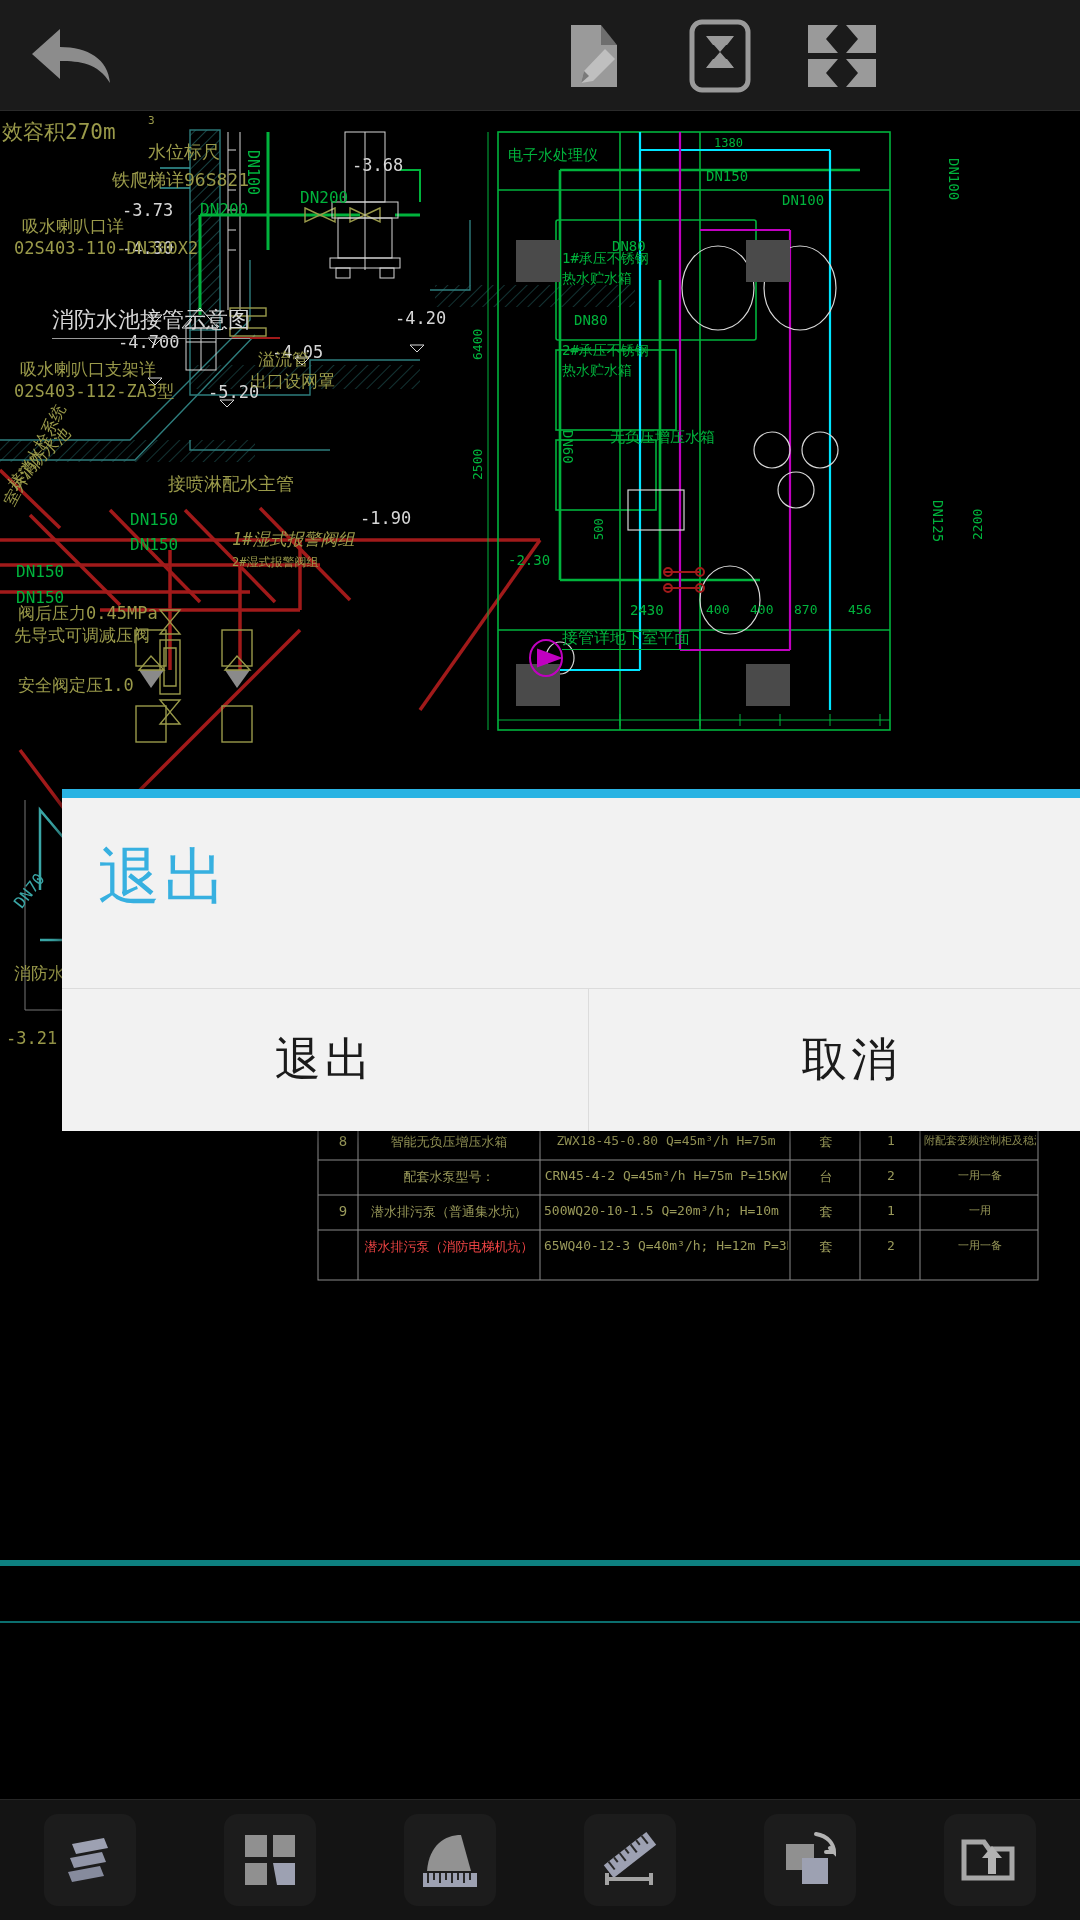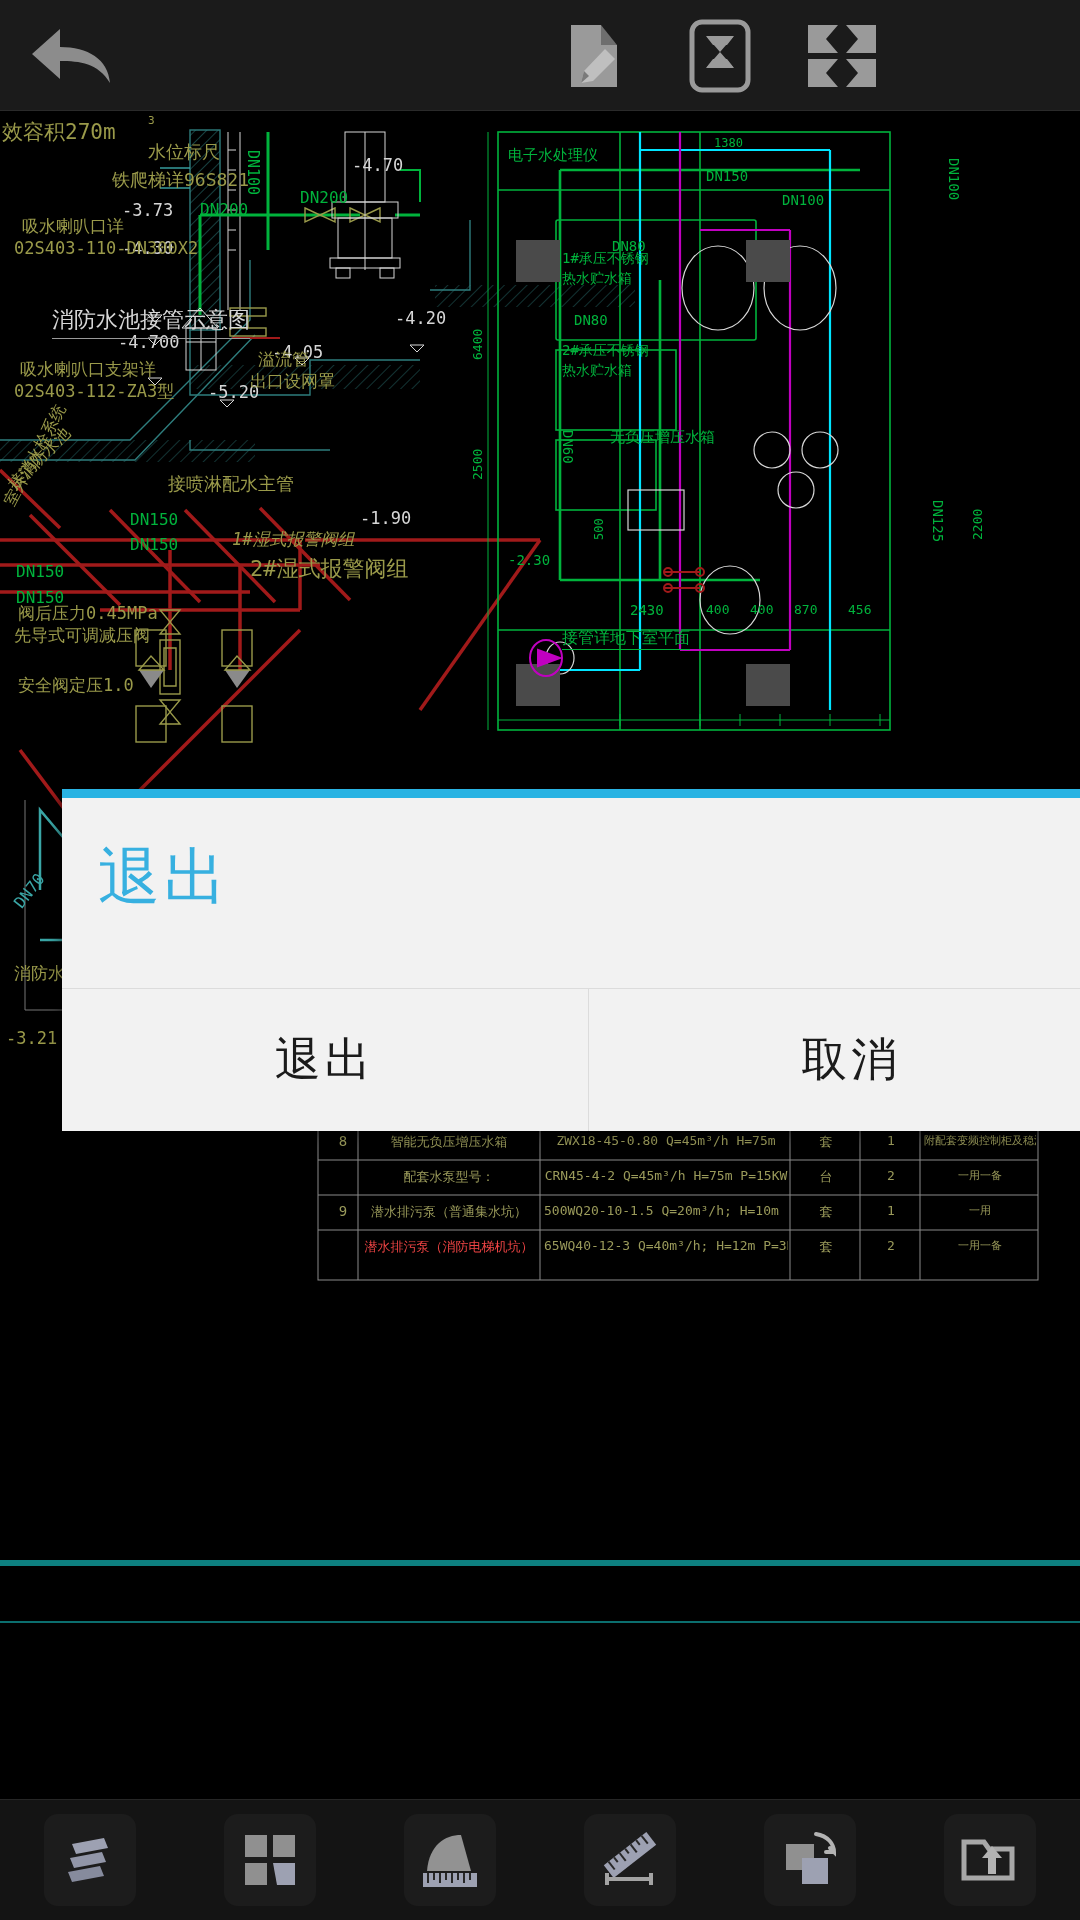--- a/index.html
+++ b/index.html
@@ -288,30 +288,30 @@
     <div class="t gy" style="left:20px;top:248px;font-size:17px;">吸水喇叭口支架详</div>
     <div class="t gy" style="left:14px;top:270px;font-size:17px;">02S403-112-ZA3型</div>
     <div class="t wh" style="left:208px;top:272px;font-size:17px;">-5.20</div>
     <div class="t gn" style="left:200px;top:90px;font-size:16px;">DN200</div>
     <div class="t gn" style="left:262px;top:40px;font-size:15px;transform:rotate(90deg);transform-origin:left top;">DN100</div>
     <div class="t gn" style="left:300px;top:78px;font-size:16px;">DN200</div>
     <div class="t wh" style="left:272px;top:232px;font-size:17px;">-4.05</div>
     <div class="t wh" style="left:395px;top:198px;font-size:17px;">-4.20</div>
     <div class="t gy" style="left:258px;top:238px;font-size:17px;">溢流管</div>
     <div class="t gy" style="left:250px;top:260px;font-size:17px;">出口设网罩</div>
-    <div class="t wh" style="left:352px;top:45px;font-size:17px;">-4.70</div>
+    <div class="t wh" style="left:352px;top:45px;font-size:17px;">-3.68</div>
     <div class="t wh" style="left:178px;top:742px;font-size:17px;">-4.10</div>
 
     <div class="t gy" style="left:168px;top:362px;font-size:18px;">接喷淋配水主管</div>
     <div class="t gn" style="left:130px;top:400px;font-size:16px;">DN150</div>
     <div class="t gn" style="left:130px;top:425px;font-size:16px;">DN150</div>
     <div class="t gn" style="left:16px;top:452px;font-size:16px;">DN150</div>
     <div class="t gn" style="left:16px;top:478px;font-size:16px;">DN150</div>
     <div class="t gy" style="left:232px;top:418px;font-size:17px;font-style:italic;">1#湿式报警阀组</div>
-    <div class="t gy" style="left:232px;top:444px;font-size:22px;margin-left:18px;">2#湿式报警阀组</div>
+    <div class="t gy" style="left:232px;top:444px;font-size:12px;">2#湿式报警阀组</div>
     <div class="t gy" style="left:18px;top:492px;font-size:17px;">阀后压力0.45MPa</div>
     <div class="t gy" style="left:14px;top:514px;font-size:17px;">先导式可调减压阀</div>
     <div class="t gy" style="left:18px;top:564px;font-size:17px;">安全阀定压1.0</div>
     <div class="t wh" style="left:360px;top:398px;font-size:17px;">-1.90</div>
     <div class="t gy" style="left:4px;top:370px;font-size:16px;transform:rotate(-45deg);transform-origin:left top;">接消防水池</div>
     <div class="t gy" style="left:0px;top:390px;font-size:16px;transform:rotate(-62deg);transform-origin:left top;">室外消火栓系统</div>
     <div class="t cy" style="left:10px;top:790px;font-size:16px;transform:rotate(-52deg);transform-origin:left top;">DN70</div>
     <div class="t gy" style="left:14px;top:852px;font-size:17px;">消防水池</div>
     <div class="t gy" style="left:6px;top:918px;font-size:17px;">-3.21</div>
 

